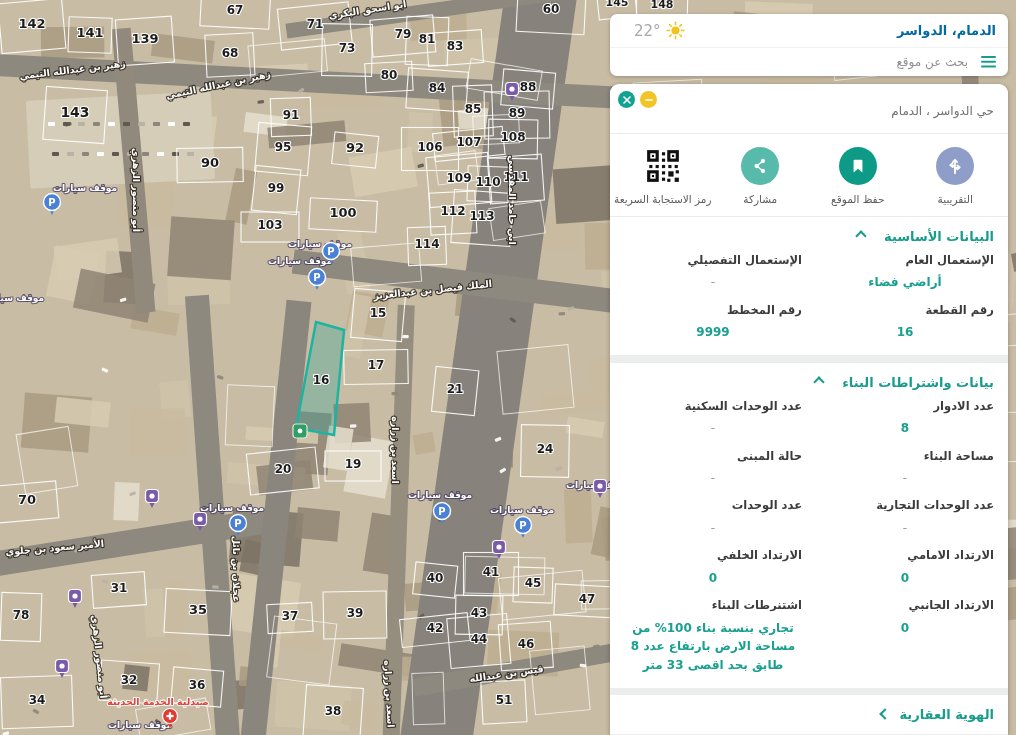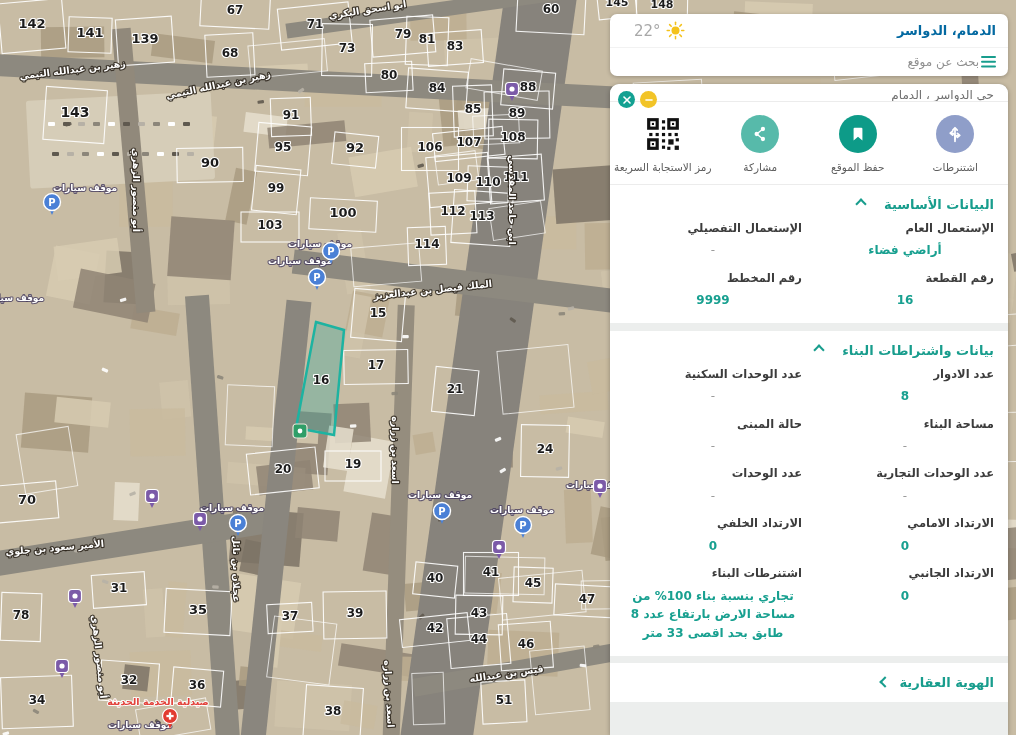--- a/index.html
+++ b/index.html
@@ -13,32 +13,32 @@
   .street-name{font-size:9.5px;font-weight:700;fill:#ffffff;paint-order:stroke;stroke:rgba(45,38,28,.85);stroke-width:2.4px;stroke-linejoin:round;}
   .lot-label{font-size:9px;font-weight:700;fill:#ffffff;paint-order:stroke;stroke:rgba(70,60,95,.8);stroke-width:2.2px;stroke-linejoin:round;}
   .pharmacy-label{font-size:9.5px;font-weight:700;fill:#e2413a;paint-order:stroke;stroke:rgba(255,255,255,.9);stroke-width:2px;stroke-linejoin:round;}
   
   .header-card{position:absolute;left:610px;right:8px;top:14px;height:62px;background:#fff;
                border-radius:7px;box-shadow:0 1px 4px rgba(0,0,0,.25);z-index:3;direction:rtl;}
   .hrow1{display:flex;align-items:center;justify-content:space-between;height:33px;padding:0 12px;}
   .htitle{font-size:13px;font-weight:700;color:#0369a1;}
   .temp-wrap{display:flex;align-items:center;gap:5px;direction:ltr;}
   .temp{font-size:15px;color:#a8a8a8;margin-left:12px;}
-  .hrow2{display:flex;align-items:center;gap:2px;height:28px;padding:0 12px;border-top:1px solid #f2f2f2;}
+  .hrow2{display:flex;align-items:center;gap:13px;height:28px;padding:0 12px;border-top:1px solid #f2f2f2;}
   .search-label{font-size:12px;color:#8f8f8f;}
   .detail-card{position:absolute;left:610px;right:8px;top:84px;bottom:0;background:#eceeed;
                border-radius:9px 9px 0 0;box-shadow:0 1px 5px rgba(0,0,0,.3);z-index:3;overflow:hidden;direction:rtl;}
   .block{background:#fff;}
   .block.first{border-radius:9px 9px 0 0;position:relative;}
   .win-btns{position:absolute;top:7px;left:8px;display:flex;gap:5px;direction:ltr;}
   .wbtn{width:17px;height:17px;border-radius:50%;display:flex;align-items:center;justify-content:center;
         color:#fff;font-size:10px;font-weight:700;line-height:1;cursor:pointer;}
   .wbtn.close{background:#13a192;}
   .wbtn.minim{background:#f2c427;}
-  .addr-clip{height:17px;overflow:hidden;padding:0 14px;text-align:right;}
+  .addr-clip{height:17px;overflow:hidden;padding:16px 14px;text-align:right;}
   .addr-clip span{display:inline-block;font-size:12px;color:#6f6f6f;line-height:26px;margin-top:-11px;}
   .divider{height:1px;background:#ececec;}
   .actions{display:flex;justify-content:space-around;align-items:flex-start;padding:13px 4px 10px;}
   .act{display:flex;flex-direction:column;align-items:center;gap:8px;width:25%;cursor:pointer;}
   .act-circle{width:38px;height:38px;border-radius:50%;display:flex;align-items:center;justify-content:center;}
   .act-circle.flat{border-radius:0;background:transparent !important;}
   .act-label{font-size:10.5px;color:#5c5c5c;line-height:1.2;}
   .sechead{display:flex;gap:19px;padding:12px 14px 7px;}
   .sectitle{font-size:13px;font-weight:700;color:#189d8d;}
   .chev{display:inline-block;width:6px;height:6px;border:solid #189d8d;border-width:0 2px 2px 0;}
@@ -591,21 +591,21 @@
                 <g stroke="#fff" stroke-width="1.9" fill="none" stroke-linecap="round" stroke-linejoin="round">
                   <path d="M12 20 V6"></path>
                   <path d="M9.6 7.8 L12 5.2 L14.4 7.8"></path>
                   <path d="M12 15 C12 12 10.5 11 8 11"></path>
                   <path d="M9.4 8.8 L6.8 11 L9.4 13.2"></path>
                   <path d="M12 17.5 C12 14.5 13.5 13.5 16 13.5"></path>
                   <path d="M14.6 11.3 L17.2 13.5 L14.6 15.7"></path>
                 </g>
               </svg>
             </span>
-    <span class="act-label">اشتنرطات</span>
+    <span class="act-label">التقريبية</span>
   </div>
 
   <div class="act">
     <span class="act-circle" style="background: rgb(13, 155, 136);">
               <svg width="20" height="20" viewBox="0 0 24 24">
                 <path d="M8 4.5 h8 a1.3 1.3 0 0 1 1.3 1.3 V19.7 l-5.3 -4.4 -5.3 4.4 V5.8 a1.3 1.3 0 0 1 1.3 -1.3 z" fill="#fff"></path>
               </svg>
             </span>
     <span class="act-label">حفظ الموقع</span>
   </div>

